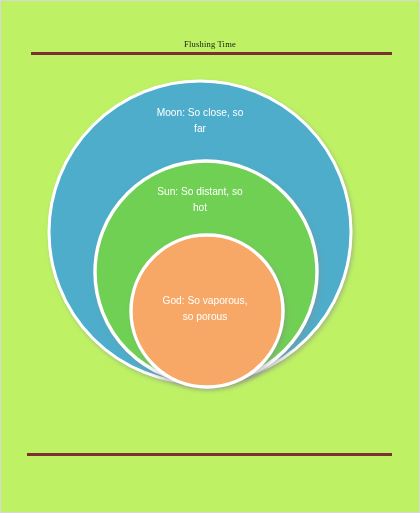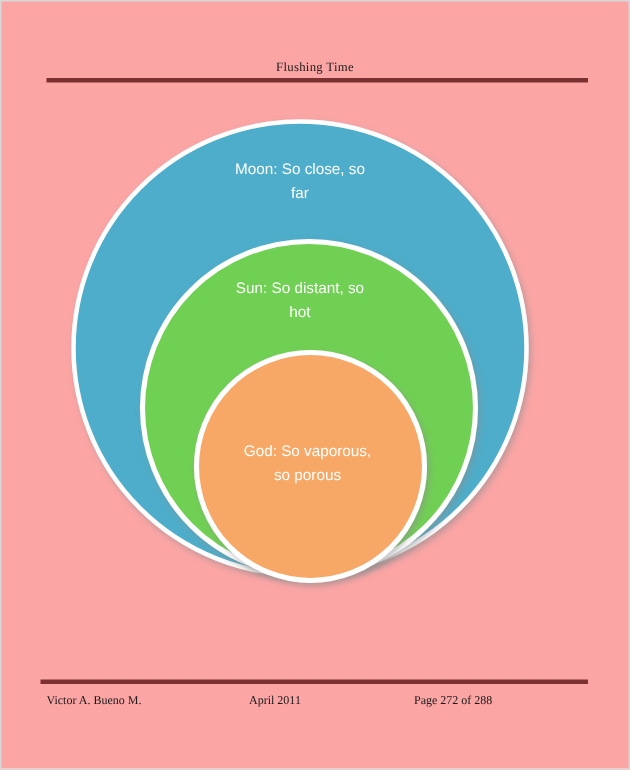--- a/index.html
+++ b/index.html
@@ -11,21 +11,21 @@
     height: 513px;
     background: #ffffff;
     font-family: "Liberation Serif", serif;
     overflow: hidden;
     position: relative;
   }
 
   .page {
     position: absolute;
     inset: 0;
-    background: #fca5a5;
+    background: #bef264;
     border: 1px solid #d8d8d8;
     box-sizing: border-box;
   }
 
   
   .header {
     position: absolute;
     top: 0;
     left: 0;
     right: 0;
@@ -140,19 +140,14 @@
 
       <g>
         <circle cx="206" cy="310" r="76" fill="#f7a866" stroke="#ffffff" stroke-width="3.4" filter="url(#dropshadow)"></circle>
         <text class="ring-label" x="204" y="303">God: So vaporous,</text>
         <text class="ring-label" x="204" y="319">so porous</text>
       </g>
     </svg>
   </div>
 
   <div class="footer-rule"></div>
-  <div class="footer">
-    <span class="footer-author">Victor A. Bueno M.</span>
-    <span class="footer-date">April 2011</span>
-    <span class="footer-page">Page 272  of 288</span>
-  </div>
 
 </div>
 
 </body></html>

